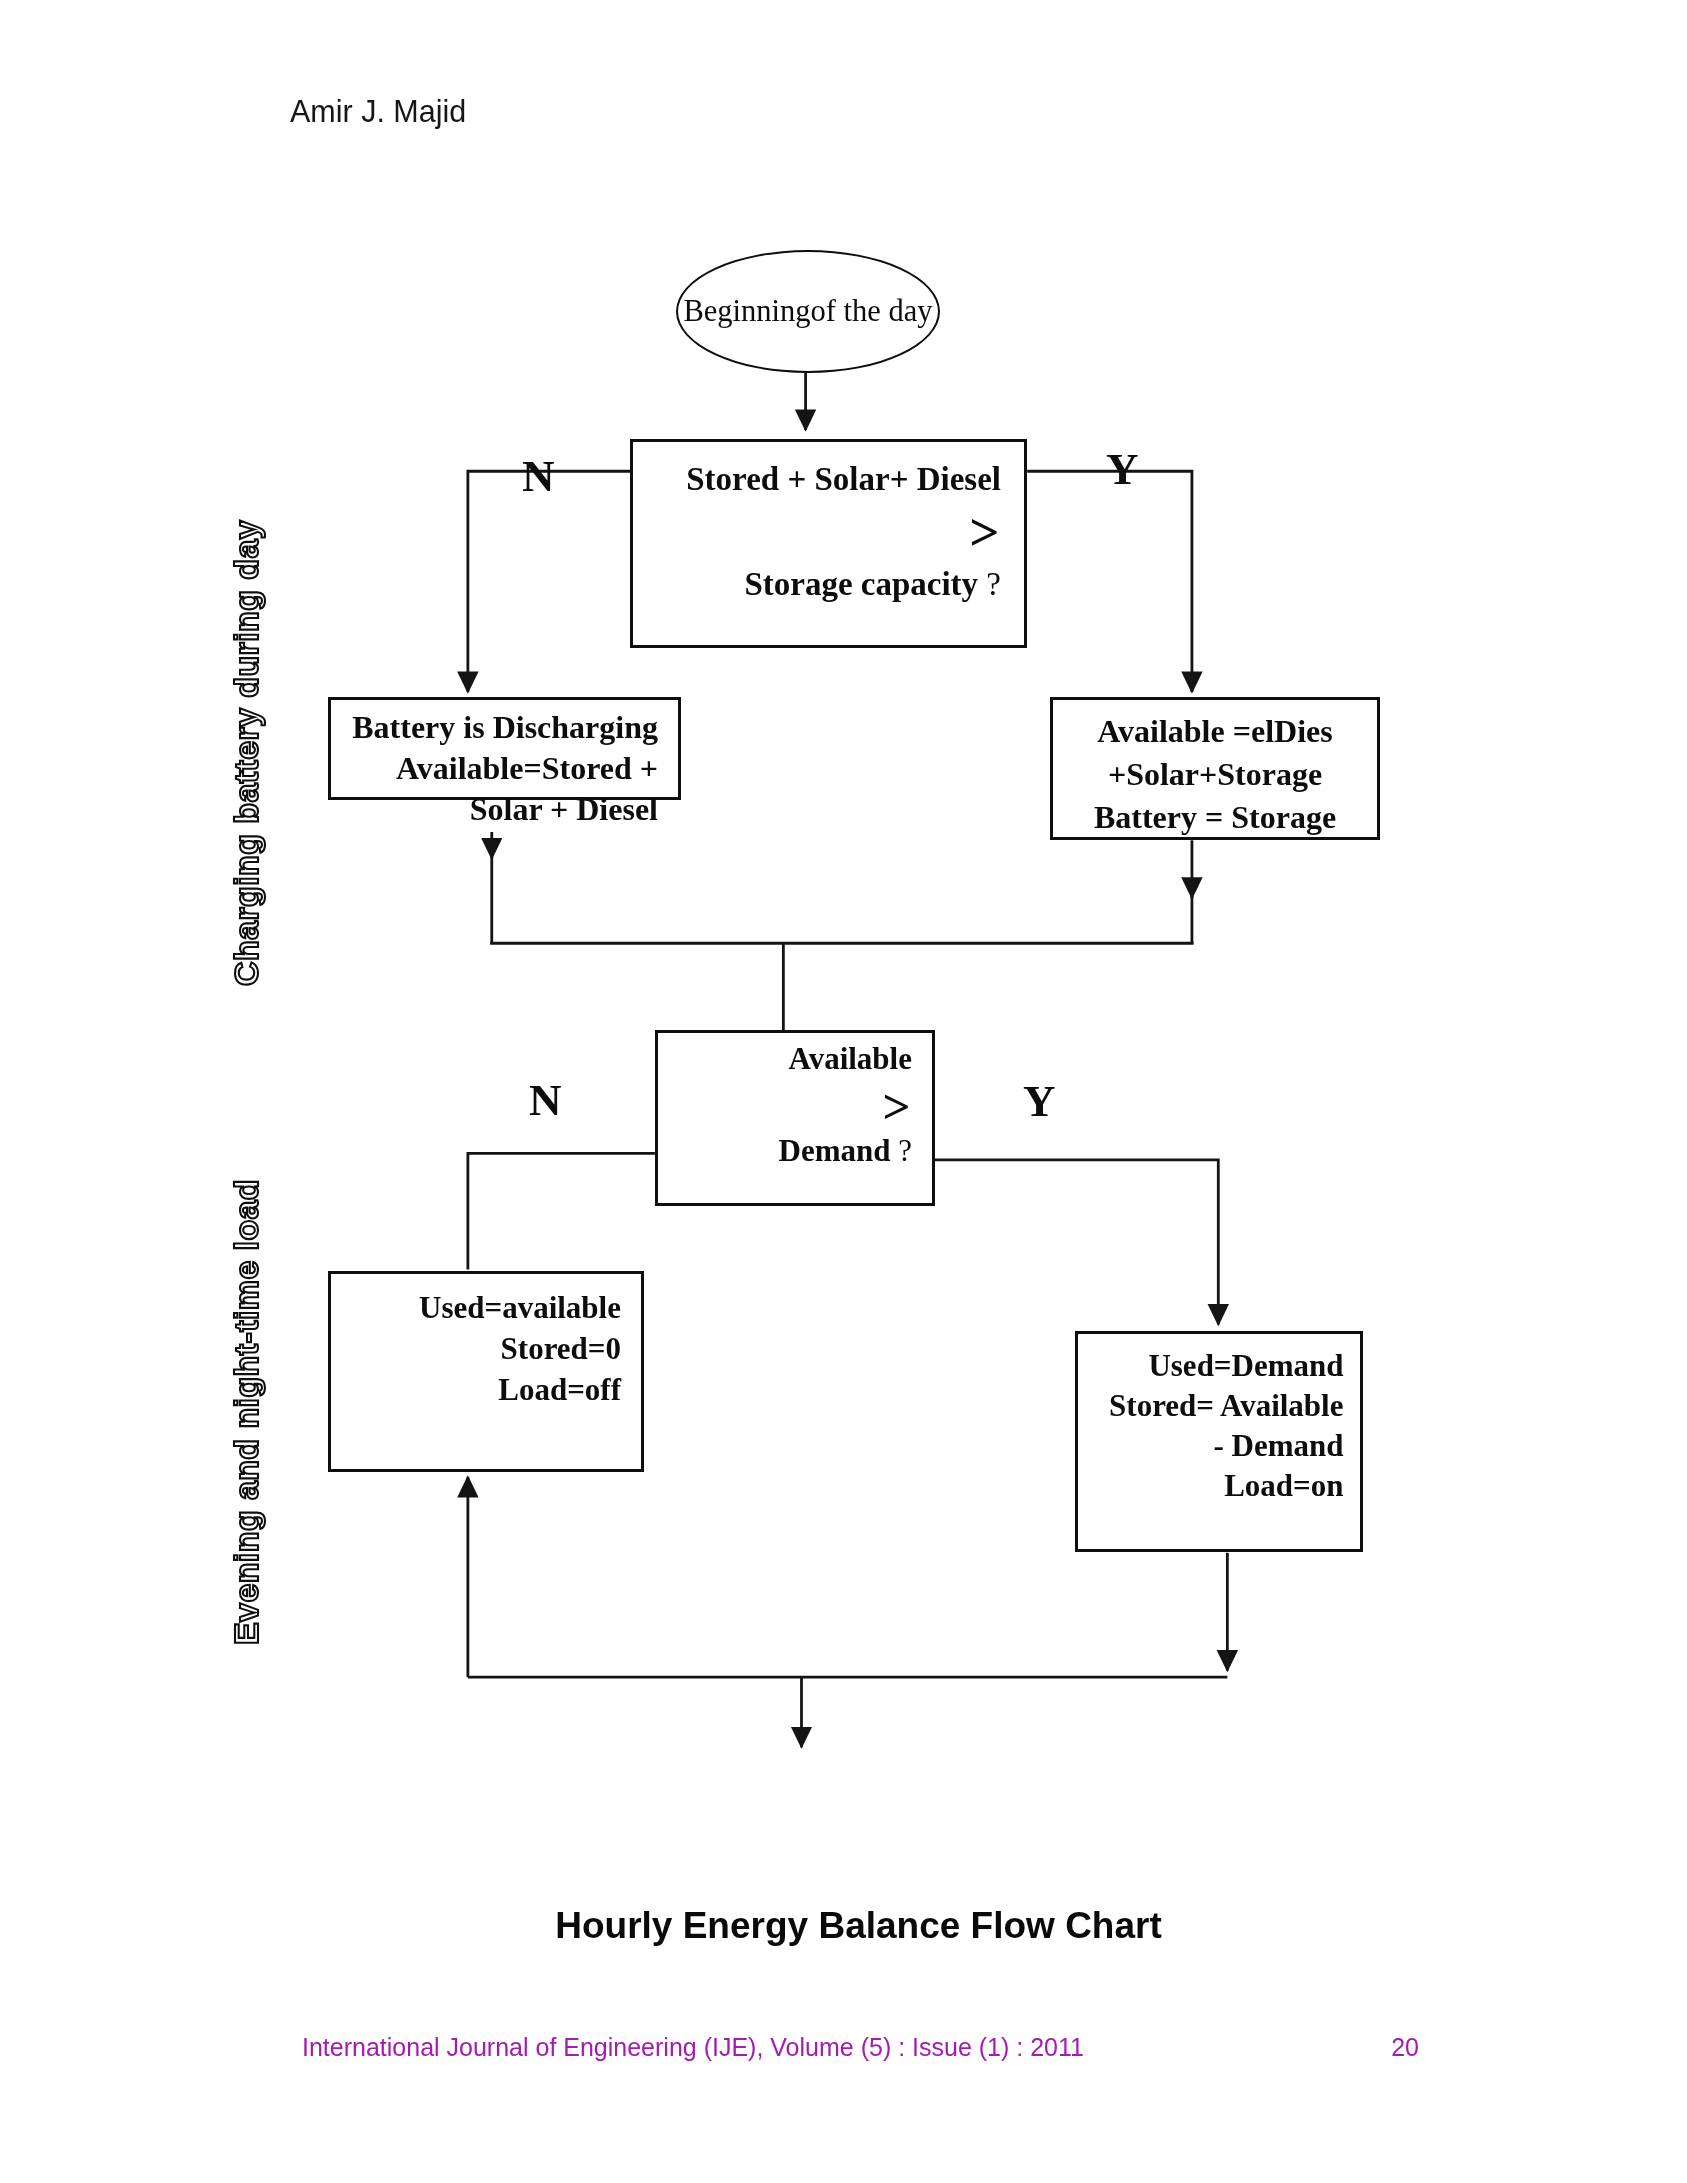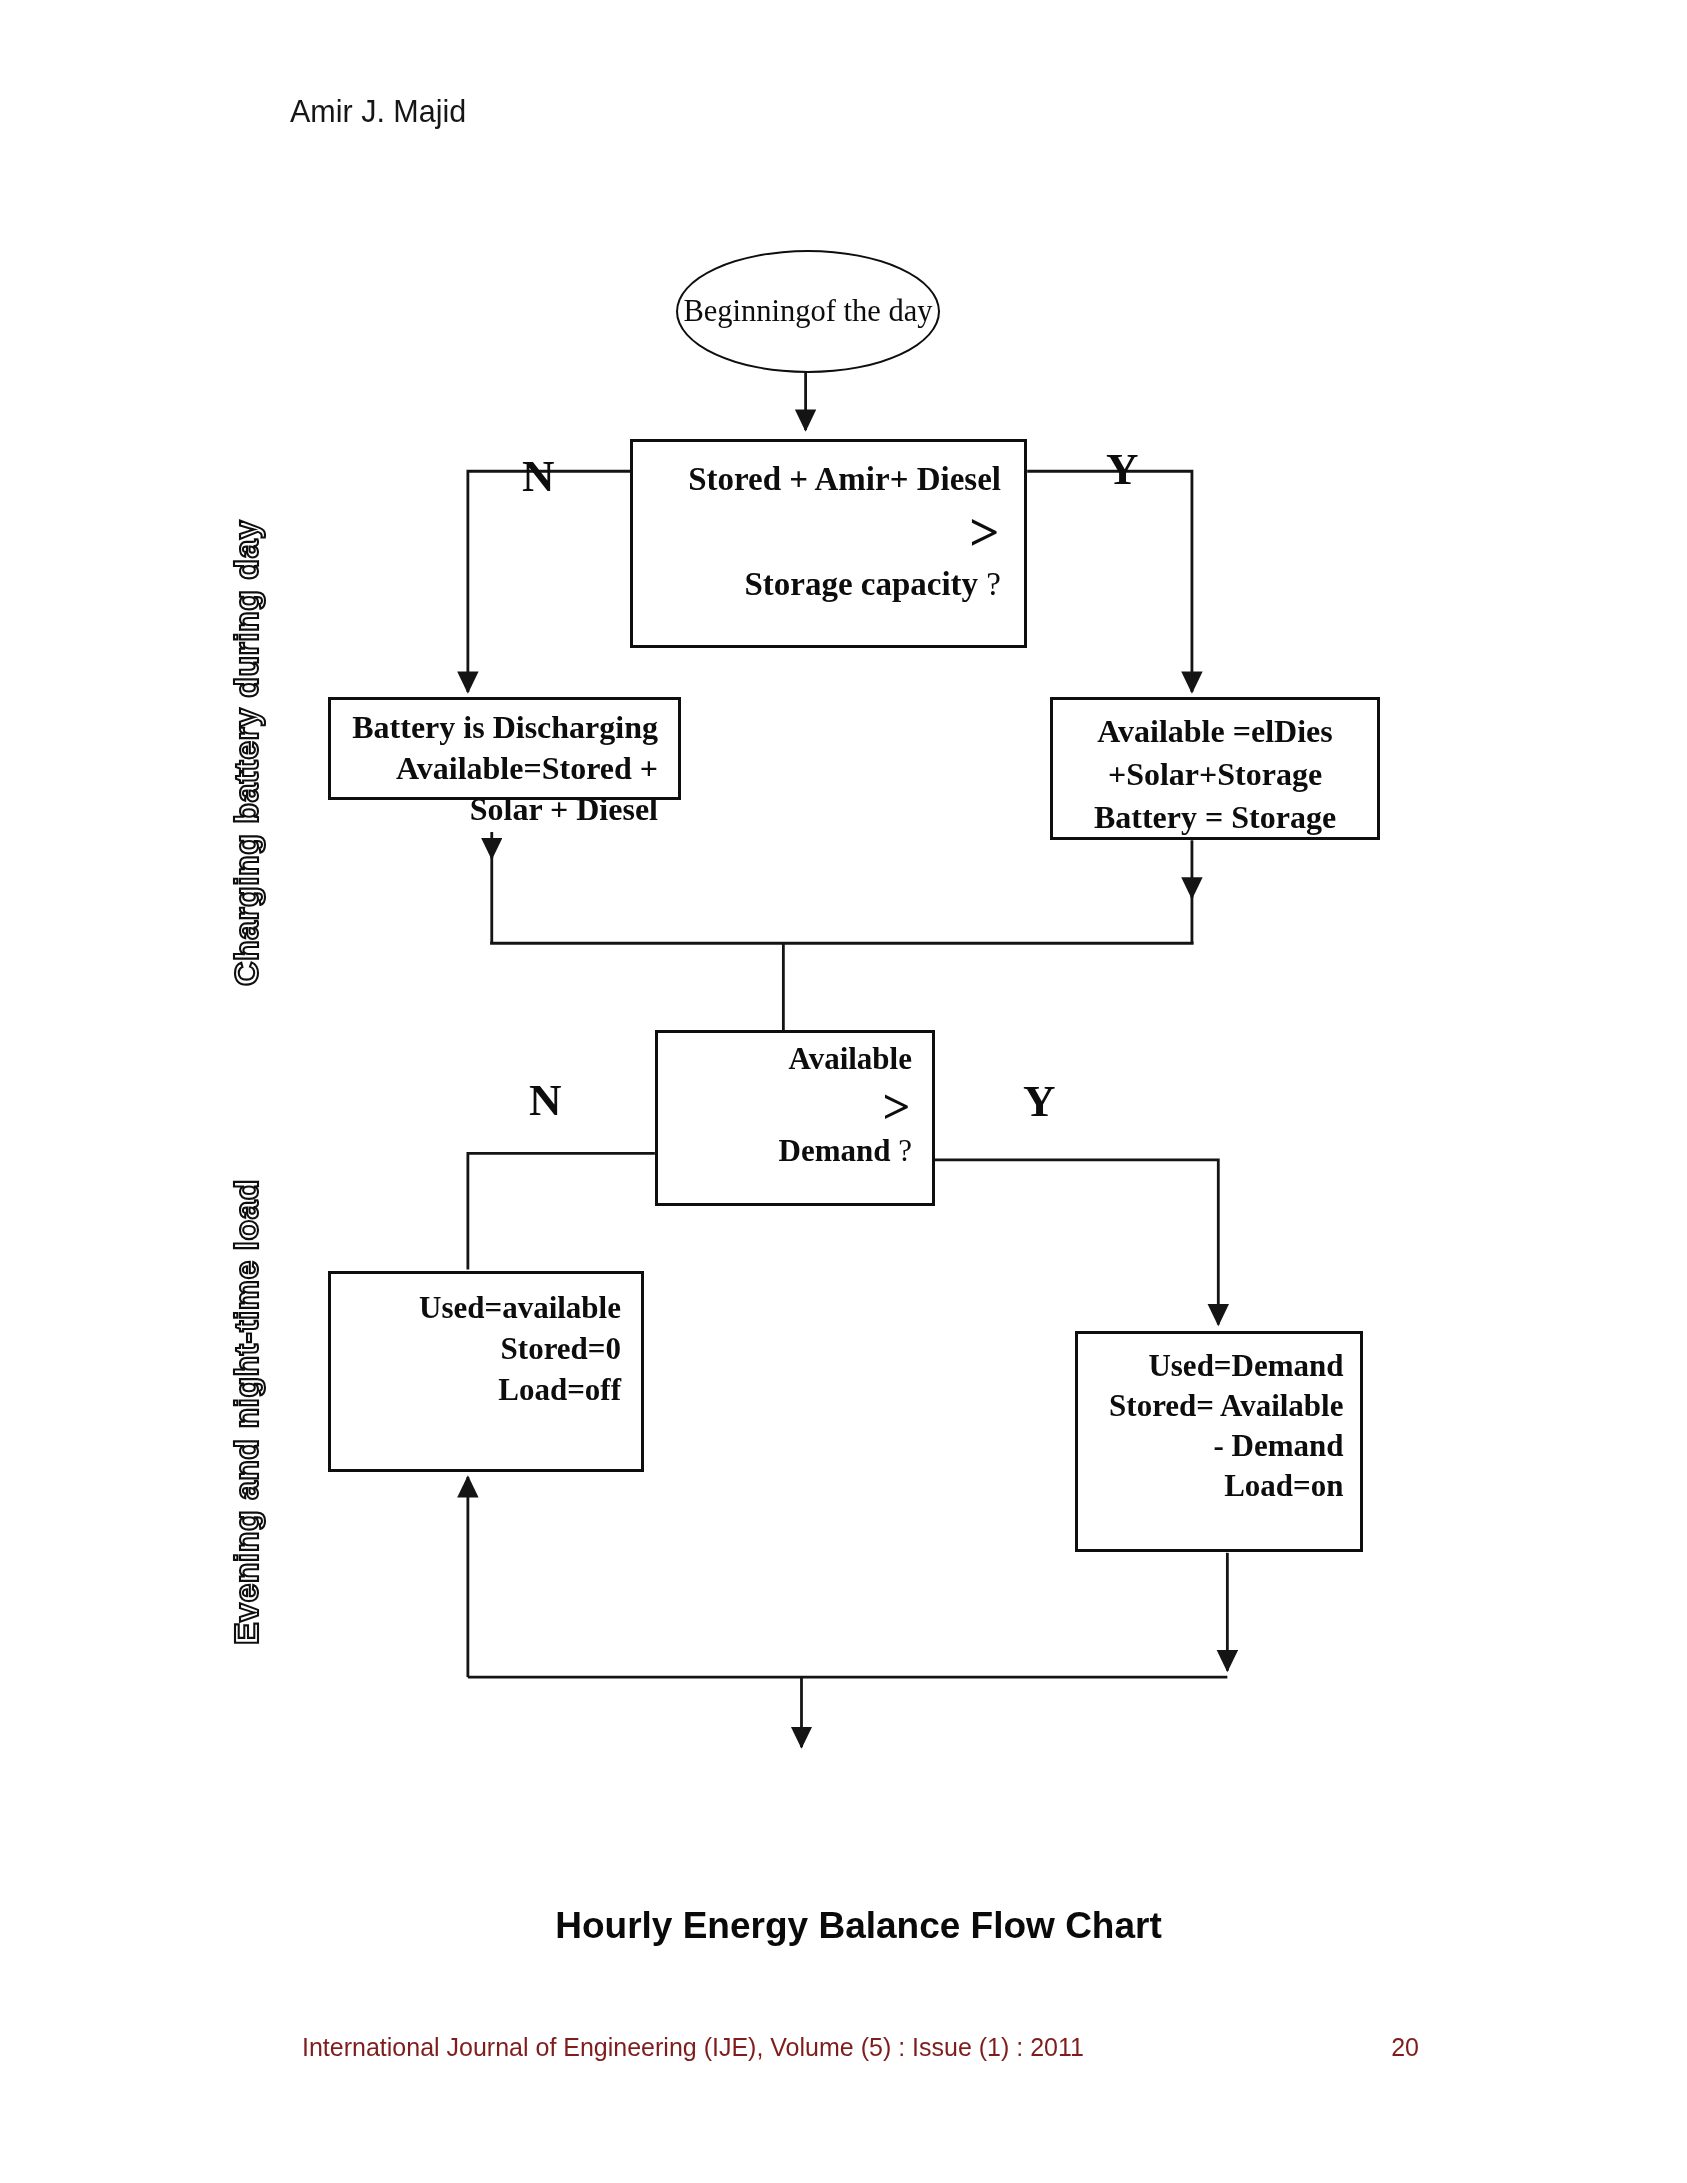--- a/index.html
+++ b/index.html
@@ -6,21 +6,21 @@
   .page{
     position:relative;width:1687px;height:2183px;background:#ffffff;
     font-family:"Liberation Serif",serif;color:#0d0d0d;overflow:hidden;
   }
   .abs{position:absolute;}
   
   .author{left:290px;top:81px;font-family:"Liberation Sans",sans-serif;font-size:30.5px;color:#161616;margin-top:13px;}
   .caption{left:15px;top:1905px;width:1687px;text-align:center;
     font-family:"Liberation Sans",sans-serif;font-weight:bold;font-size:37px;color:#0a0a0a;}
   .footer{left:302px;top:2033px;width:1117px;display:flex;justify-content:space-between;
-    font-family:"Liberation Sans",sans-serif;font-size:25px;color:#7f1d1d;text-align:right;}
+    font-family:"Liberation Sans",sans-serif;font-size:25px;color:#a21caf;text-align:right;}
   
   .side-label{
     width:448px;height:46px;text-align:center;
     transform:rotate(-90deg);transform-origin:center;
     font-family:"Liberation Sans",sans-serif;font-weight:bold;font-size:34px;
     color:#ffffff;-webkit-text-stroke:2.1px #0e0e0e;letter-spacing:0.4px;white-space:nowrap;
   }
   .side-label.one{left:25.5px;top:739px;}
   .side-label.two{left:25.5px;top:1398px;}
   
@@ -99,21 +99,21 @@
 
   <div class="abs side-label one">Charging battery during day</div>
   <div class="abs side-label two">Evening and night-time load</div>
 
   <div class="abs node ellipse e1">
     <span>Beginning</span>
     <span>of the day</span>
   </div>
 
   <div class="abs node box b1 r">
-    <span class="ln">Stored + Amir+ Diesel</span>
+    <span class="ln">Stored + Solar+ Diesel</span>
     <span class="gt r">&gt;</span>
     <span class="ln"><strong>Storage capacity</strong> <span class="qm">?</span></span>
   </div>
 
   <div class="abs yn n1">N</div>
   <div class="abs yn y1">Y</div>
 
   <div class="abs node box b3 r">
     <span class="ln">Battery is Discharging</span>
     <span class="ln">Available=Stored +</span>

